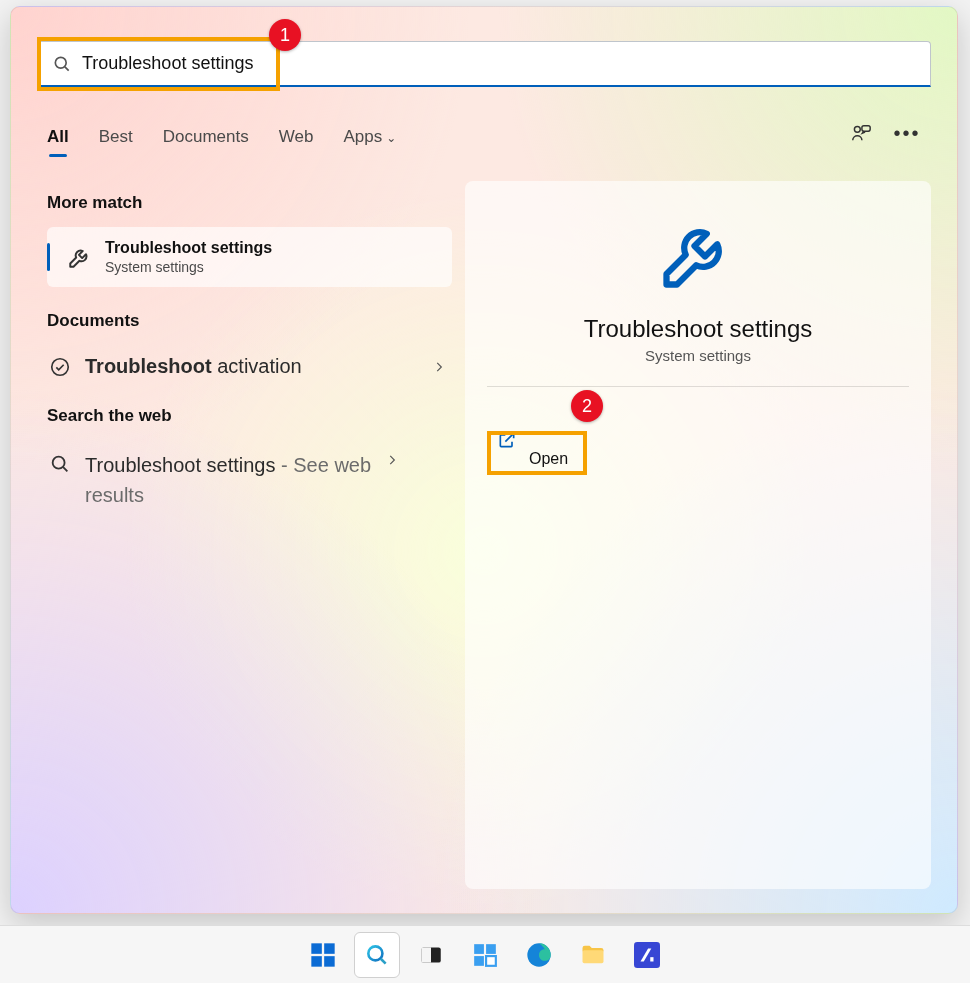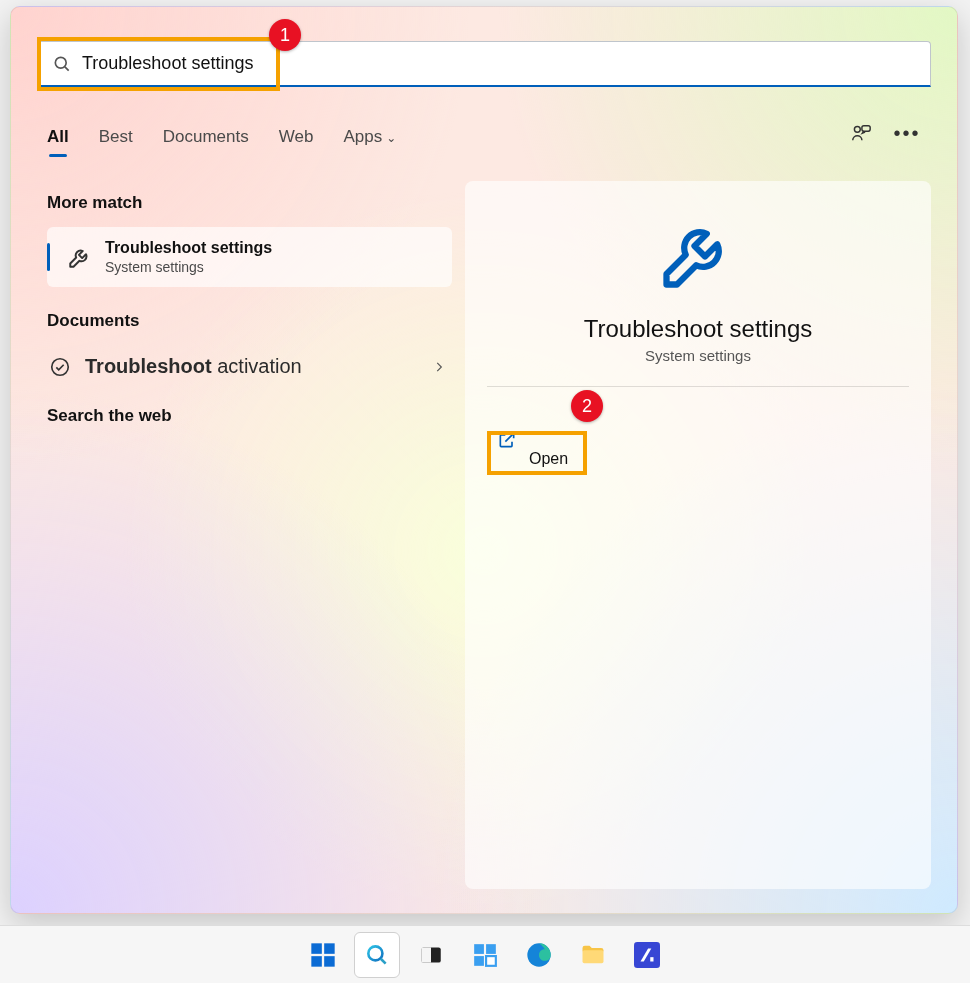--- a/index.html
+++ b/index.html
@@ -193,20 +193,34 @@
       <span class="row-text"><strong>Troubleshoot</strong><span> activation</span></span>
       <span class="row-chev">
         <svg width="14" height="14" viewBox="0 0 24 24" fill="none" stroke="currentColor" stroke-width="2">
             <path d="M9 5l7 7-7 7"></path>
           </svg>
       </span>
     </div>
 
     <div style="height:18px"></div>
     <div class="section-h">Search the web</div>
+    <div class="row-item" style="align-items:flex-start;">
+      <span class="row-icon" style="margin-top:3px;">
+        <svg viewBox="0 0 24 24" fill="none" stroke="currentColor" stroke-width="2">
+            <circle cx="10.5" cy="10.5" r="6.5"></circle>
+            <line x1="20" y1="20" x2="15.5" y2="15.5"></line>
+          </svg>
+      </span>
+      <span class="row-text" style="max-width:300px;line-height:1.5;"><span>Troubleshoot settings</span><span class="muted"> - See web results</span></span>
+      <span class="row-chev" style="margin-top:3px;">
+        <svg width="14" height="14" viewBox="0 0 24 24" fill="none" stroke="currentColor" stroke-width="2">
+            <path d="M9 5l7 7-7 7"></path>
+          </svg>
+      </span>
+    </div>
   </div>
 
   <div class="preview">
     <div class="pv-icon-wrap">
       <span class="pv-icon">
         <svg viewBox="0 0 24 24" fill="none" stroke="currentColor" stroke-width="1.8" stroke-linecap="round" stroke-linejoin="round">
             <path d="M14.5 6.5a4.5 4.5 0 0 0-6 6L3 18v3h3l5.5-5.5a4.5 4.5 0 0 0 6-6L14 13l-3-3 3.5-3.5z"></path>
           </svg>
       </span>
     </div>

